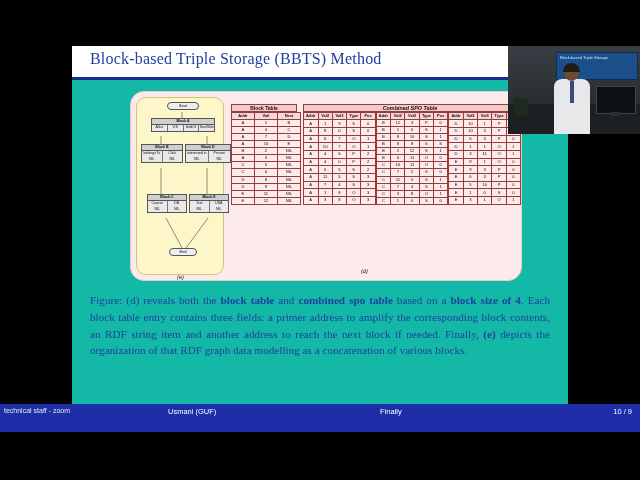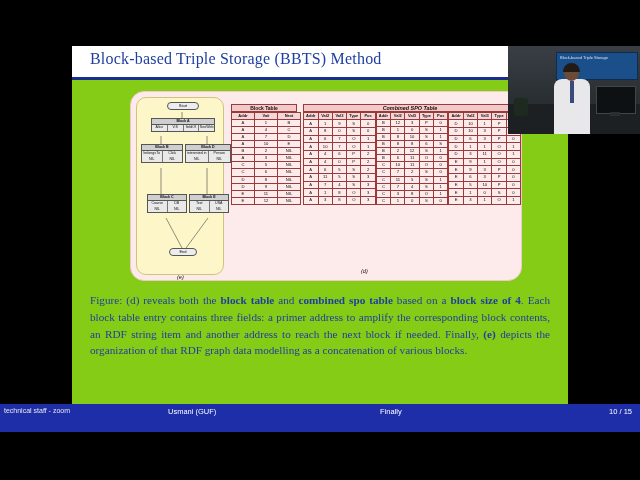--- a/index.html
+++ b/index.html
@@ -1,20 +1,20 @@
 <!DOCTYPE html>
 <html><head>
 <meta charset="utf-8">
 <style>
   html,body{margin:0;padding:0;background:#000;}
   body{width:640px;height:480px;overflow:hidden;font-family:"Liberation Sans",sans-serif;}
   #stage{position:relative;width:640px;height:480px;background:#000;}
 
   
-  .slide{position:absolute;left:72px;top:46px;width:496px;height:360px;background:#84cc16;}
+  .slide{position:absolute;left:72px;top:46px;width:496px;height:360px;background:#14b8a6;}
   .slide-title-bar{position:absolute;left:0;top:0;width:496px;height:33px;background:#ffffff;}
   .title-blue-line{position:absolute;left:0;top:31px;width:496px;height:3px;background:#1a2e8f;}
   .slide-title{position:absolute;left:18px;top:4px;font-size:16px;color:#1f3fa0;font-family:"Liberation Serif",serif;letter-spacing:.2px;}
 
   
   .figpanel{position:absolute;left:58px;top:45px;width:390px;height:188px;background:#fdeaea;border:1px solid #f0c8c8;border-radius:14px;}
   .figpanel .yellowbox{position:absolute;left:5px;top:5px;width:86px;height:176px;background:#fdf6c8;border:1px solid #cfc57a;border-radius:10px;}
 
   
   table.tt{border-collapse:collapse;font-size:4.2px;font-family:"Liberation Sans",sans-serif;}
@@ -535,15 +535,15 @@
       <div class="tie"></div>
     </div>
     <div class="mon"></div>
     <div class="monfoot"></div>
   </div>
 
   <div class="taskbar">
     <div class="tb-left">technical staff - zoom</div>
     <div class="tb-name">Usmani  (GUF)</div>
     <div class="tb-mid2">Finally</div>
-    <div class="tb-right">10 / 15</div>
+    <div class="tb-right">10 / 9</div>
   </div>
 </div>
 
 </body></html>

